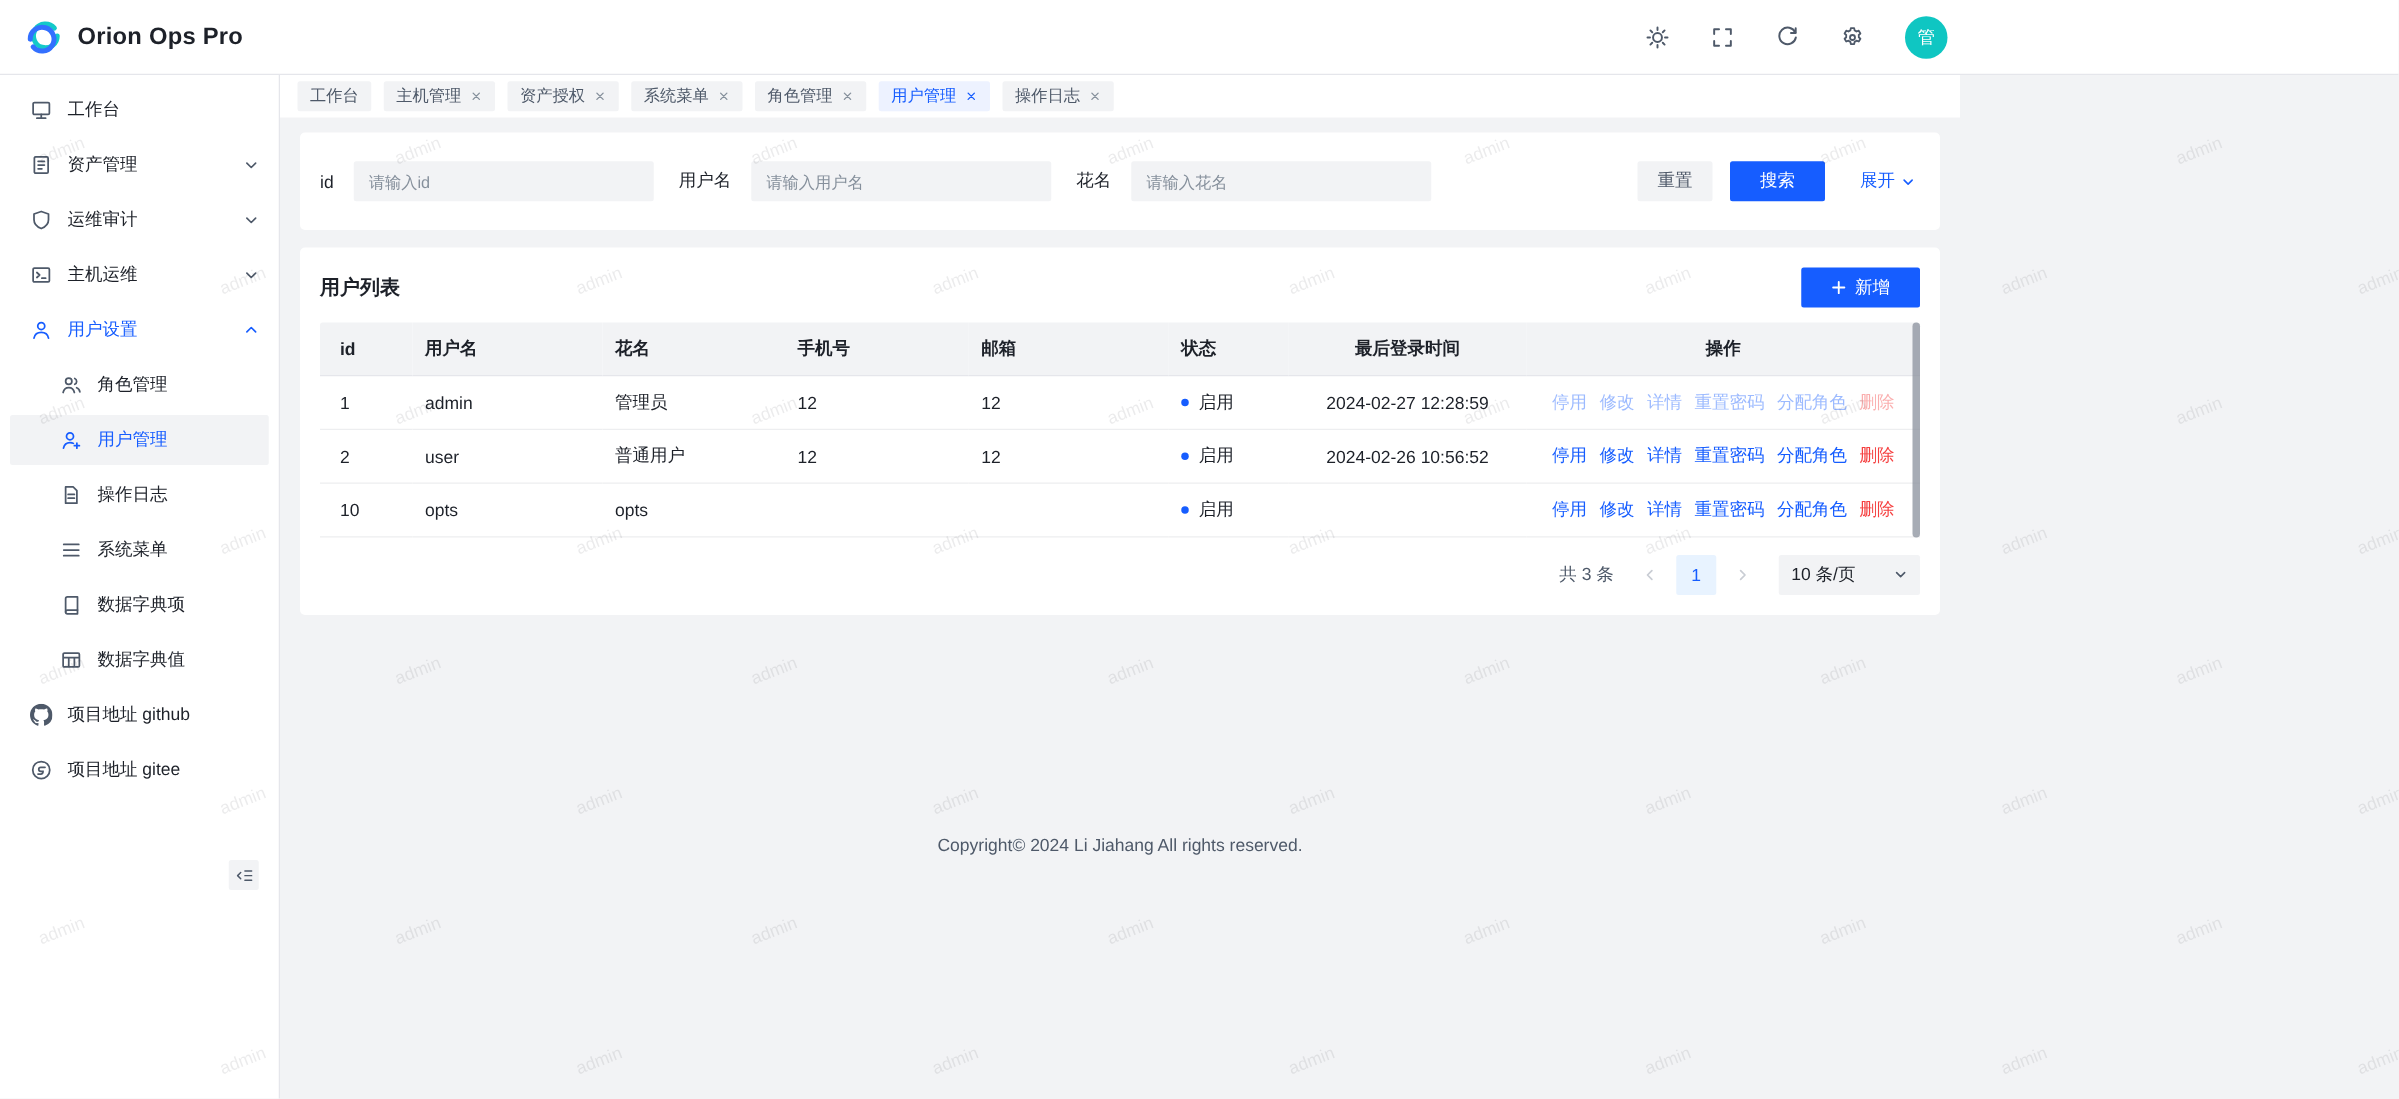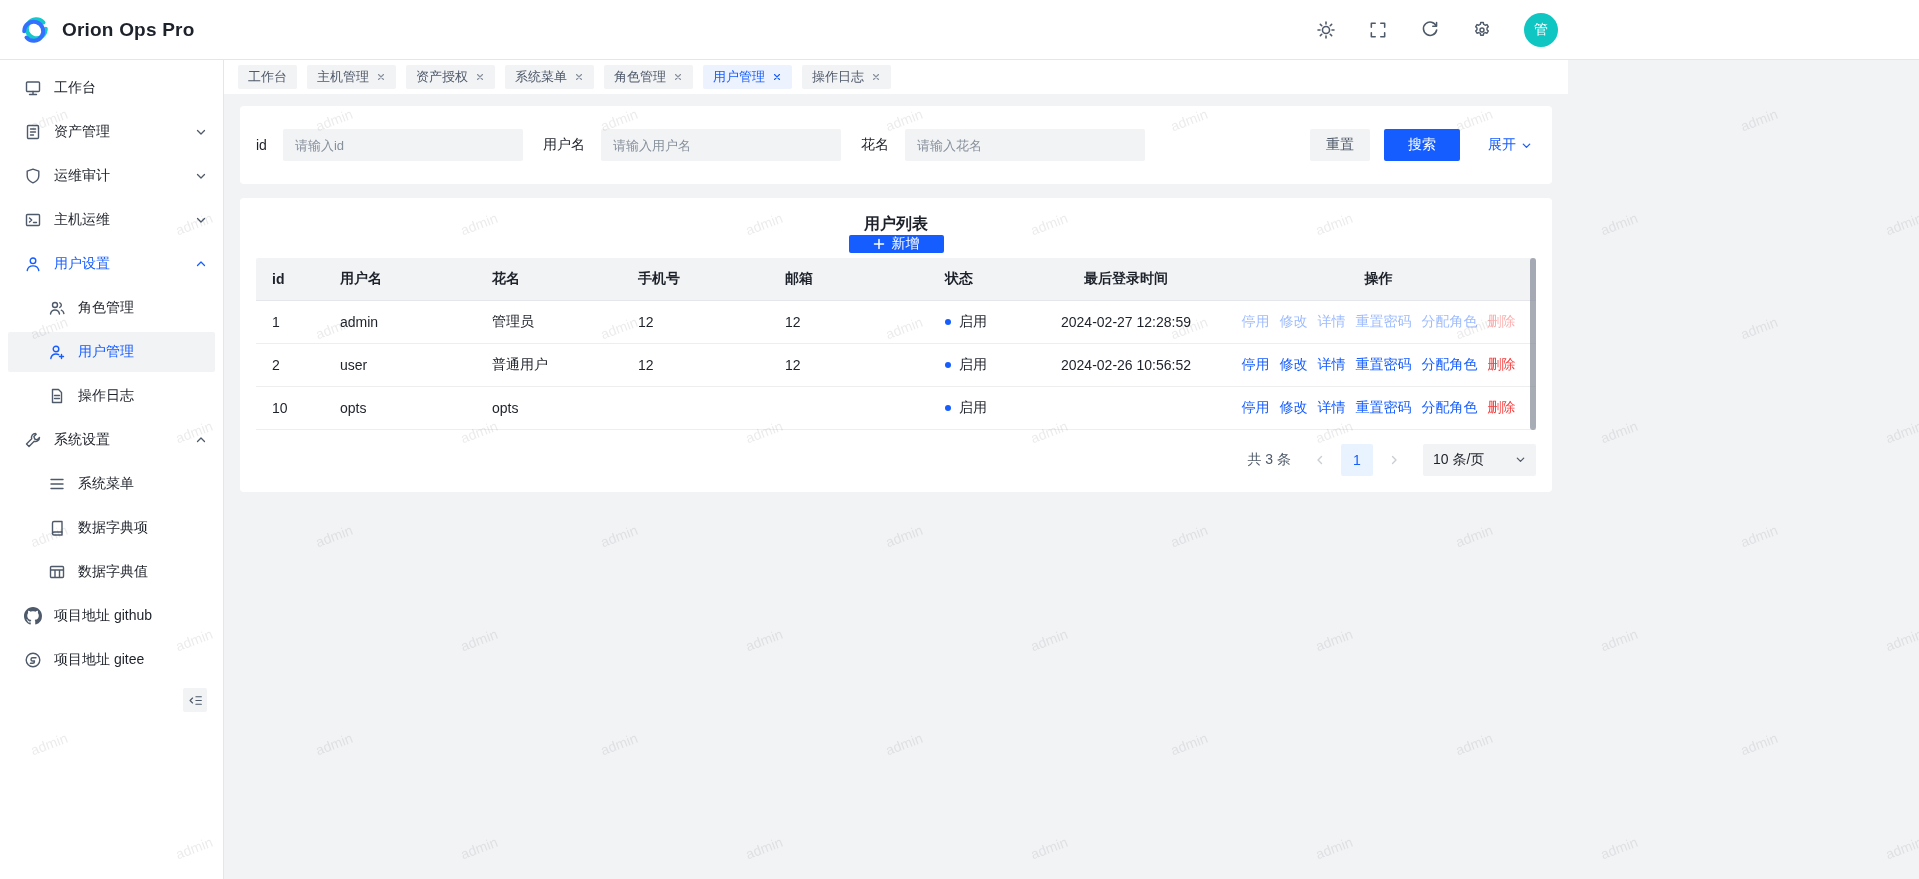--- a/index.html
+++ b/index.html
@@ -74,21 +74,21 @@
          align-items:center; justify-content:center; }
   .btn-secondary { background:#f2f3f5; color:#4e5969; padding:0 16px; }
   .btn-primary { background:var(--primary,#165dff); color:#fff; padding:0 24px; }
   .btn-text { background:transparent; color:var(--primary,#165dff); padding:0 4px; gap:5px; }
   .btn-text .chev { width:11px; height:11px; }
   .search-actions .btn-primary { margin-left:14px; }
   .search-actions .btn-text { margin-left:24px; }
 
   .table-card { margin-top:14px; padding:16px; position:relative; }
   .card-head { display:flex; align-items:center; justify-content:space-between;
-               height:32px; margin-bottom:12px;flex-direction:column; }
+               height:32px; margin-bottom:12px; }
   .card-title { font-size:16px; font-weight:700; color:#1d2129; }
   .btn-add { gap:7px; }
   .btn-add .plus { width:12px; height:12px; }
 
   .table-wrap { position:relative; }
   table { width:100%; border-collapse:collapse; table-layout:fixed; font-size:14px; }
   th { height:42px; background:#f2f3f5; color:#1d2129; font-weight:600;
        text-align:left; padding:0 10px; border-bottom:1px solid #e5e6eb; }
   th:first-child { padding-left:16px; border-top-left-radius:2px; }
   th:last-child { border-top-right-radius:2px; }
@@ -270,33 +270,20 @@
     <div class="menu-item child">
       <span class="mi-icon">
         <svg viewBox="0 0 18 18" fill="none" stroke="currentColor" stroke-width="1.4" stroke-linecap="round" stroke-linejoin="round">
           <path d="M4.5 2.5h6l3 3v10h-9v-13z"></path>
             <path d="M6.5 8.5h5M6.5 11.5h5"></path>
         </svg>
       </span>
       <span class="mi-label">操作日志</span>
     </div>
 
-    <div class="menu-item">
-      <span class="mi-icon">
-        <svg viewBox="0 0 18 18" fill="none" stroke="currentColor" stroke-width="1.4" stroke-linecap="round" stroke-linejoin="round">
-          <path d="M11.5 2.5a4 4 0 0 0-3.8 5.3L2.5 13l2.5 2.5 5.2-5.2a4 4 0 0 0 5.3-3.8l-2.3 2.3-2.5-.8-.8-2.5 2.3-2.3a4 4 0 0 0-.7-.7z"></path>
-        </svg>
-      </span>
-      <span class="mi-label">系统设置</span>
-      <span class="mi-arrow up">
-        <svg viewBox="0 0 12 12" fill="none" stroke="currentColor" stroke-width="1.3" stroke-linecap="round" stroke-linejoin="round">
-            <path d="M2.5 4.5L6 8l3.5-3.5"></path>
-          </svg>
-      </span>
-    </div>
 
     <div class="menu-item child">
       <span class="mi-icon">
         <svg viewBox="0 0 18 18" fill="none" stroke="currentColor" stroke-width="1.4" stroke-linecap="round">
           <path d="M3 4.5h12M3 9h12M3 13.5h12"></path>
         </svg>
       </span>
       <span class="mi-label">系统菜单</span>
     </div>
 
@@ -510,20 +497,21 @@
           <span class="pg-size">
             <span>10 条/页</span>
             <svg class="chev" viewBox="0 0 12 12" fill="none" stroke="currentColor" stroke-width="1.4" stroke-linecap="round" stroke-linejoin="round">
                 <path d="M2.5 4.5L6 8l3.5-3.5"></path>
               </svg>
           </span>
         </div>
       </div>
 
       <div class="page-footer">
+        <div class="copyright">Copyright© 2024 Li Jiahang All rights reserved.</div>
       </div>
 
     </div>
   </div>
 </div>
 
 <div class="watermark">
     <span class="wm" style="left: 30px; top: 112px;">admin</span>
     <span class="wm" style="left: 315px; top: 112px;">admin</span>
     <span class="wm" style="left: 600px; top: 112px;">admin</span>

